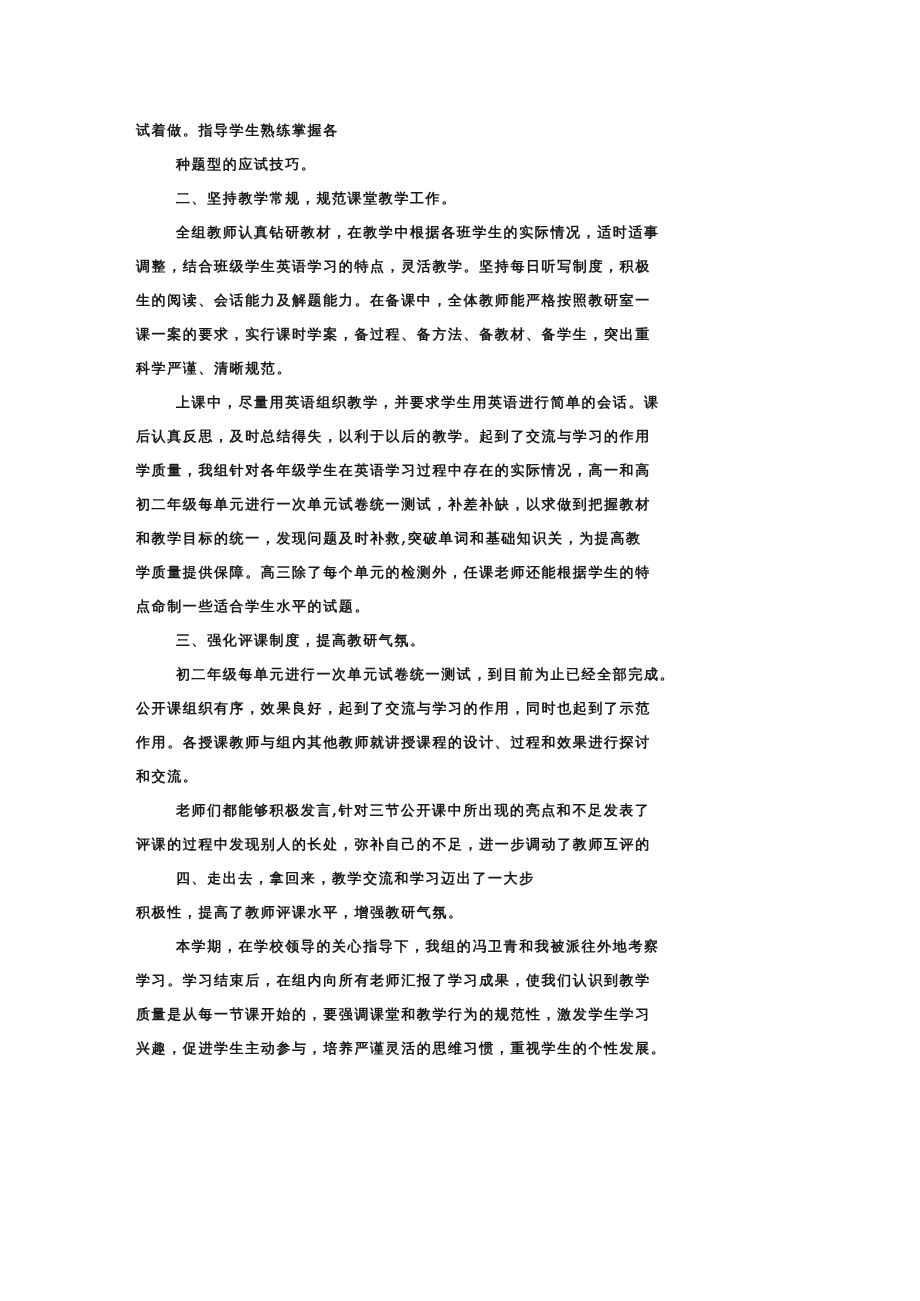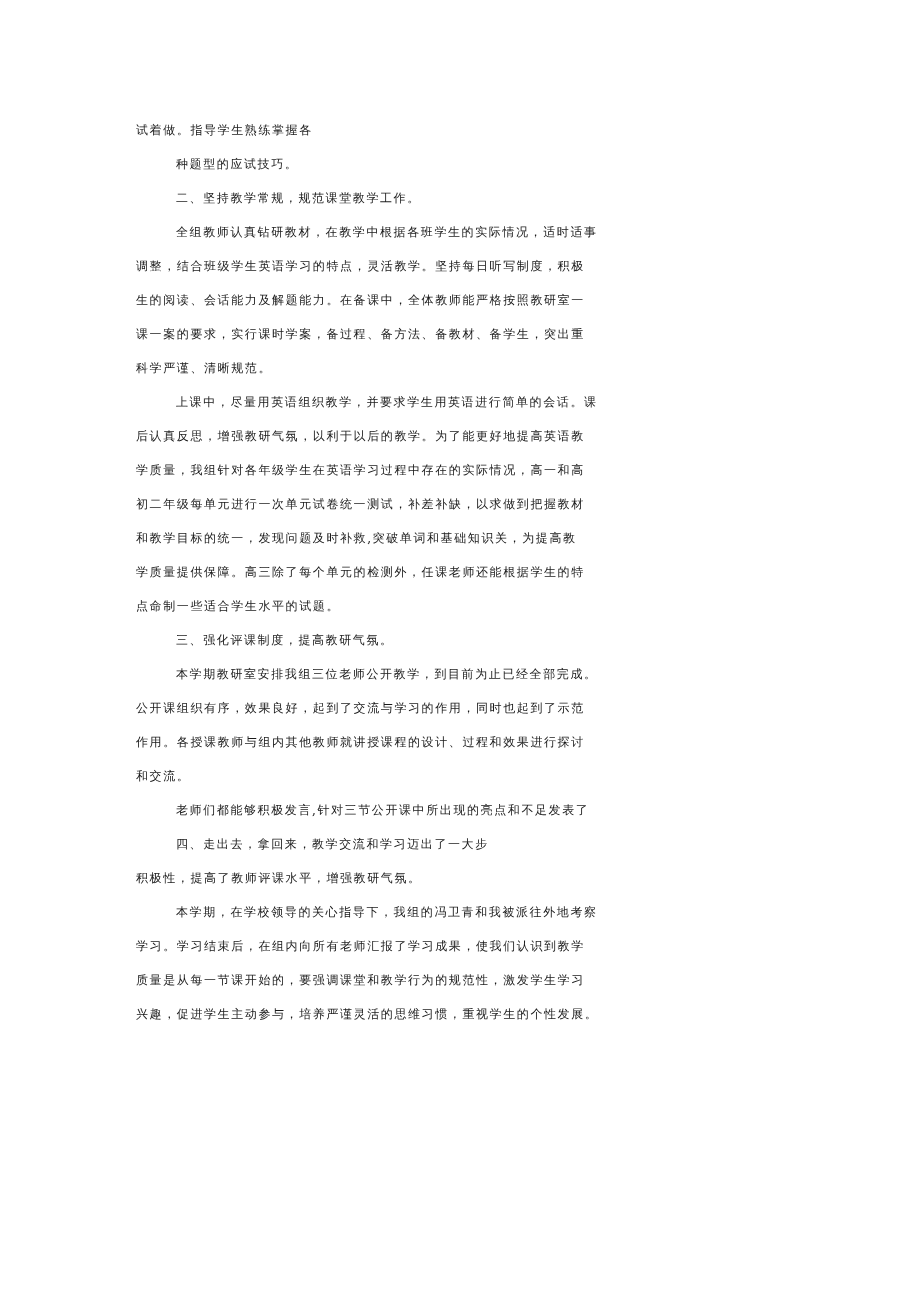--- a/index.html
+++ b/index.html
@@ -1,55 +1,57 @@
 <!DOCTYPE html>
 <html><head>
 <meta charset="utf-8">
 <style>
   html, body { margin: 0; padding: 0; background: #ffffff; }
   body { width: 920px; height: 1301px; position: relative; overflow: hidden; }
   .page { position: absolute; left: 0; top: 0; width: 920px; height: 1301px; background: #fff; }
   .content { position: absolute; left: 136px; top: 113px; width: 660px; }
   .line {
     font-family: "DejaVu Serif", "Liberation Serif", serif;
-    font-size: 12px;
+    font-size: 14px;
     color: #1a1a1a;
     height: 34.03px;
     line-height: 34.03px;
     white-space: nowrap;
     letter-spacing: 1.6px;
+    font-weight: bold;
   }
   .indent { padding-left: 40px; }
 </style>
 </head>
 <body>
 
 <div class="page">
   <div class="content">
     <div class="line">试着做。指导学生熟练掌握各</div>
     <div class="line indent">种题型的应试技巧。</div>
     <div class="line indent">二、坚持教学常规，规范课堂教学工作。</div>
     <div class="line indent">全组教师认真钻研教材，在教学中根据各班学生的实际情况，适时适事</div>
     <div class="line">调整，结合班级学生英语学习的特点，灵活教学。坚持每日听写制度，积极</div>
     <div class="line">生的阅读、会话能力及解题能力。在备课中，全体教师能严格按照教研室一</div>
     <div class="line">课一案的要求，实行课时学案，备过程、备方法、备教材、备学生，突出重</div>
     <div class="line">科学严谨、清晰规范。</div>
     <div class="line indent">上课中，尽量用英语组织教学，并要求学生用英语进行简单的会话。课</div>
-    <div class="line">后认真反思，增强教研气氛，以利于以后的教学。为了能更好地提高英语教</div>
+    <div class="line">后认真反思，及时总结得失，以利于以后的教学。起到了交流与学习的作用</div>
     <div class="line">学质量，我组针对各年级学生在英语学习过程中存在的实际情况，高一和高</div>
     <div class="line">初二年级每单元进行一次单元试卷统一测试，补差补缺，以求做到把握教材</div>
     <div class="line">和教学目标的统一，发现问题及时补救,突破单词和基础知识关，为提高教</div>
     <div class="line">学质量提供保障。高三除了每个单元的检测外，任课老师还能根据学生的特</div>
     <div class="line">点命制一些适合学生水平的试题。</div>
     <div class="line indent">三、强化评课制度，提高教研气氛。</div>
-    <div class="line indent">本学期教研室安排我组三位老师公开教学，到目前为止已经全部完成。</div>
+    <div class="line indent">初二年级每单元进行一次单元试卷统一测试，到目前为止已经全部完成。</div>
     <div class="line">公开课组织有序，效果良好，起到了交流与学习的作用，同时也起到了示范</div>
     <div class="line">作用。各授课教师与组内其他教师就讲授课程的设计、过程和效果进行探讨</div>
     <div class="line">和交流。</div>
     <div class="line indent">老师们都能够积极发言,针对三节公开课中所出现的亮点和不足发表了</div>
+    <div class="line">评课的过程中发现别人的长处，弥补自己的不足，进一步调动了教师互评的</div>
     <div class="line indent">四、走出去，拿回来，教学交流和学习迈出了一大步</div>
     <div class="line">积极性，提高了教师评课水平，增强教研气氛。</div>
     <div class="line indent">本学期，在学校领导的关心指导下，我组的冯卫青和我被派往外地考察</div>
     <div class="line">学习。学习结束后，在组内向所有老师汇报了学习成果，使我们认识到教学</div>
     <div class="line">质量是从每一节课开始的，要强调课堂和教学行为的规范性，激发学生学习</div>
     <div class="line">兴趣，促进学生主动参与，培养严谨灵活的思维习惯，重视学生的个性发展。</div>
   </div>
 </div>
 
 </body></html>

